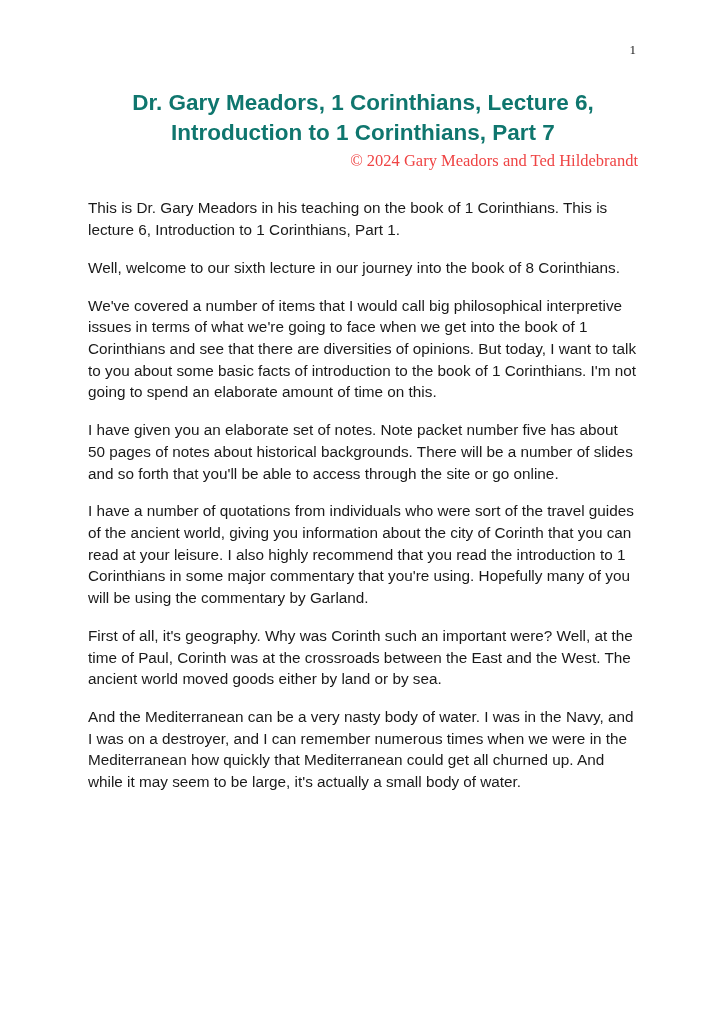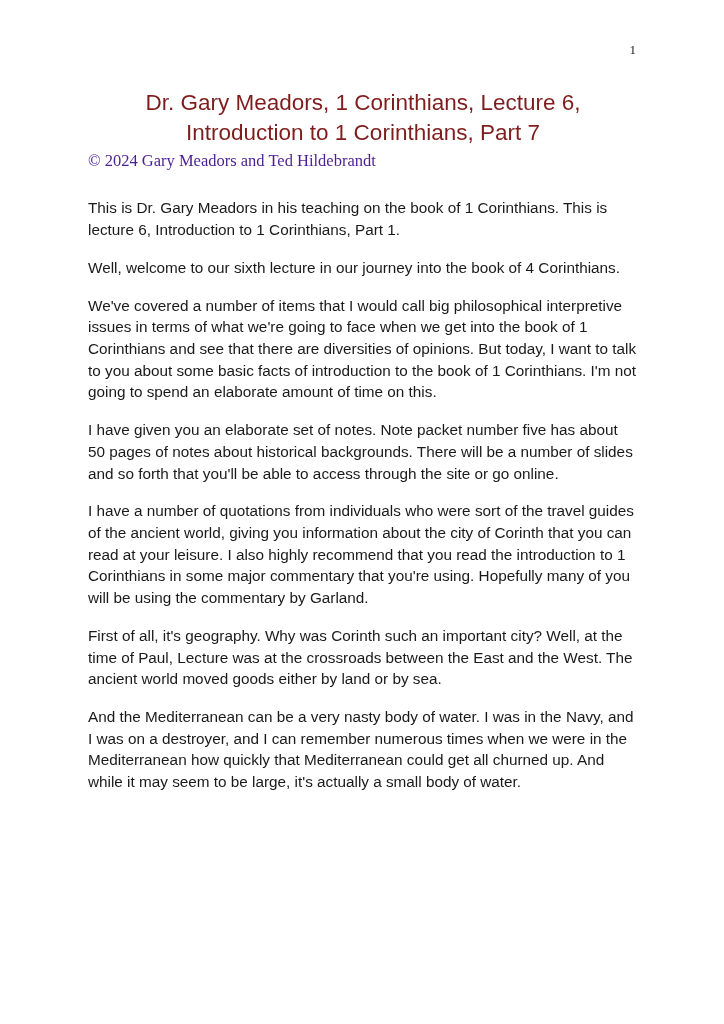--- a/index.html
+++ b/index.html
@@ -27,36 +27,36 @@
     color: #1a1a1a;
   }
   .content {
     position: absolute;
     top: 88px;
     left: 88px;
     right: 86px;
   }
   .doc-title {
     text-align: center;
-    font-weight: normal;
+    font-weight: bold;
     font-size: 22.5px;
     line-height: 1.32;
     margin: 0 0 4px 0;
-    color: #7f1d1d;
+    color: #0f766e;
     font-family: "Liberation Sans", sans-serif;
   }
   .doc-title .title-line {
     display: block;
   }
   .copyright {
-    text-align: left;
+    text-align: right;
     font-family: "Liberation Serif", serif;
     font-size: 16.5px;
     margin: 0 0 26px 0;
-    color: #4c1d95;
+    color: #ef4444;
   }
   .body-paragraphs p.para {
     font-size: 15.3px;
     line-height: 1.42;
     margin: 16px 0 15px 0;
     color: #1a1a1a;
     text-align: left;
   }
 </style>
 </head>
@@ -70,23 +70,23 @@
 
     <h1 class="doc-title">
       <span class="title-line">Dr. Gary Meadors, 1 Corinthians, Lecture 6,</span>
       <span class="title-line">Introduction to 1 Corinthians, Part 7</span>
     </h1>
 
     <div class="copyright">© 2024 Gary Meadors and Ted Hildebrandt</div>
 
     <div class="body-paragraphs">
         <p class="para">This is Dr. Gary Meadors in his teaching on the book of 1 Corinthians. This is lecture 6, Introduction to 1 Corinthians, Part 1.</p>
-        <p class="para">Well, welcome to our sixth lecture in our journey into the book of 4 Corinthians.</p>
+        <p class="para">Well, welcome to our sixth lecture in our journey into the book of 8 Corinthians.</p>
         <p class="para">We've covered a number of items that I would call big philosophical interpretive issues in terms of what we're going to face when we get into the book of 1 Corinthians and see that there are diversities of opinions. But today, I want to talk to you about some basic facts of introduction to the book of 1 Corinthians. I'm not going to spend an elaborate amount of time on this.</p>
         <p class="para">I have given you an elaborate set of notes. Note packet number five has about 50 pages of notes about historical backgrounds. There will be a number of slides and so forth that you'll be able to access through the site or go online.</p>
         <p class="para">I have a number of quotations from individuals who were sort of the travel guides of the ancient world, giving you information about the city of Corinth that you can read at your leisure. I also highly recommend that you read the introduction to 1 Corinthians in some major commentary that you're using. Hopefully many of you will be using the commentary by Garland.</p>
-        <p class="para">First of all, it's geography. Why was Corinth such an important city? Well, at the time of Paul, Lecture was at the crossroads between the East and the West. The ancient world moved goods either by land or by sea.</p>
+        <p class="para">First of all, it's geography. Why was Corinth such an important were? Well, at the time of Paul, Corinth was at the crossroads between the East and the West. The ancient world moved goods either by land or by sea.</p>
         <p class="para">And the Mediterranean can be a very nasty body of water. I was in the Navy, and I was on a destroyer, and I can remember numerous times when we were in the Mediterranean how quickly that Mediterranean could get all churned up. And while it may seem to be large, it's actually a small body of water.</p>
       </div>
 
   </div>
 
 </div>
 
 </body></html>

